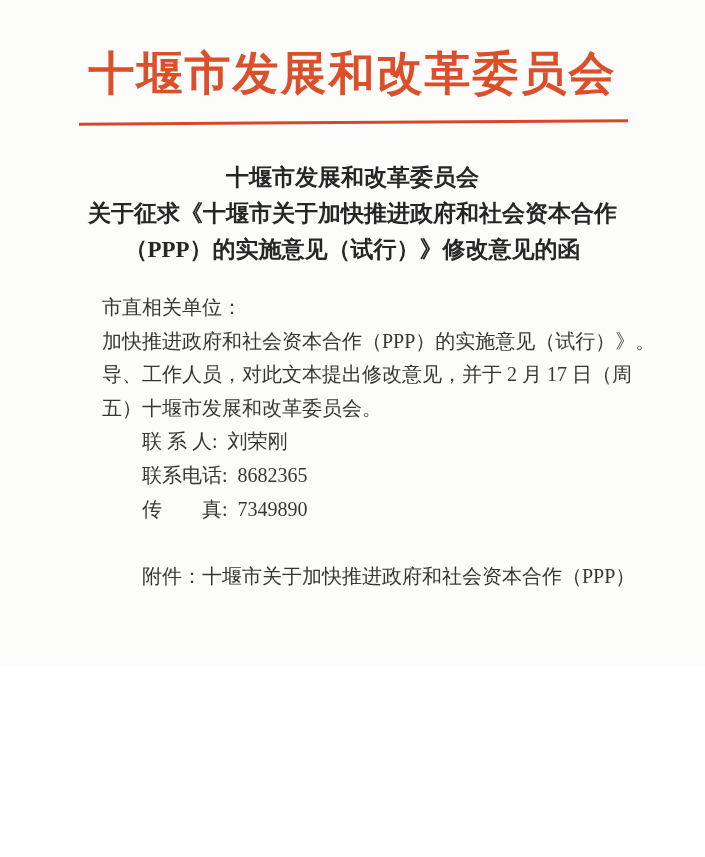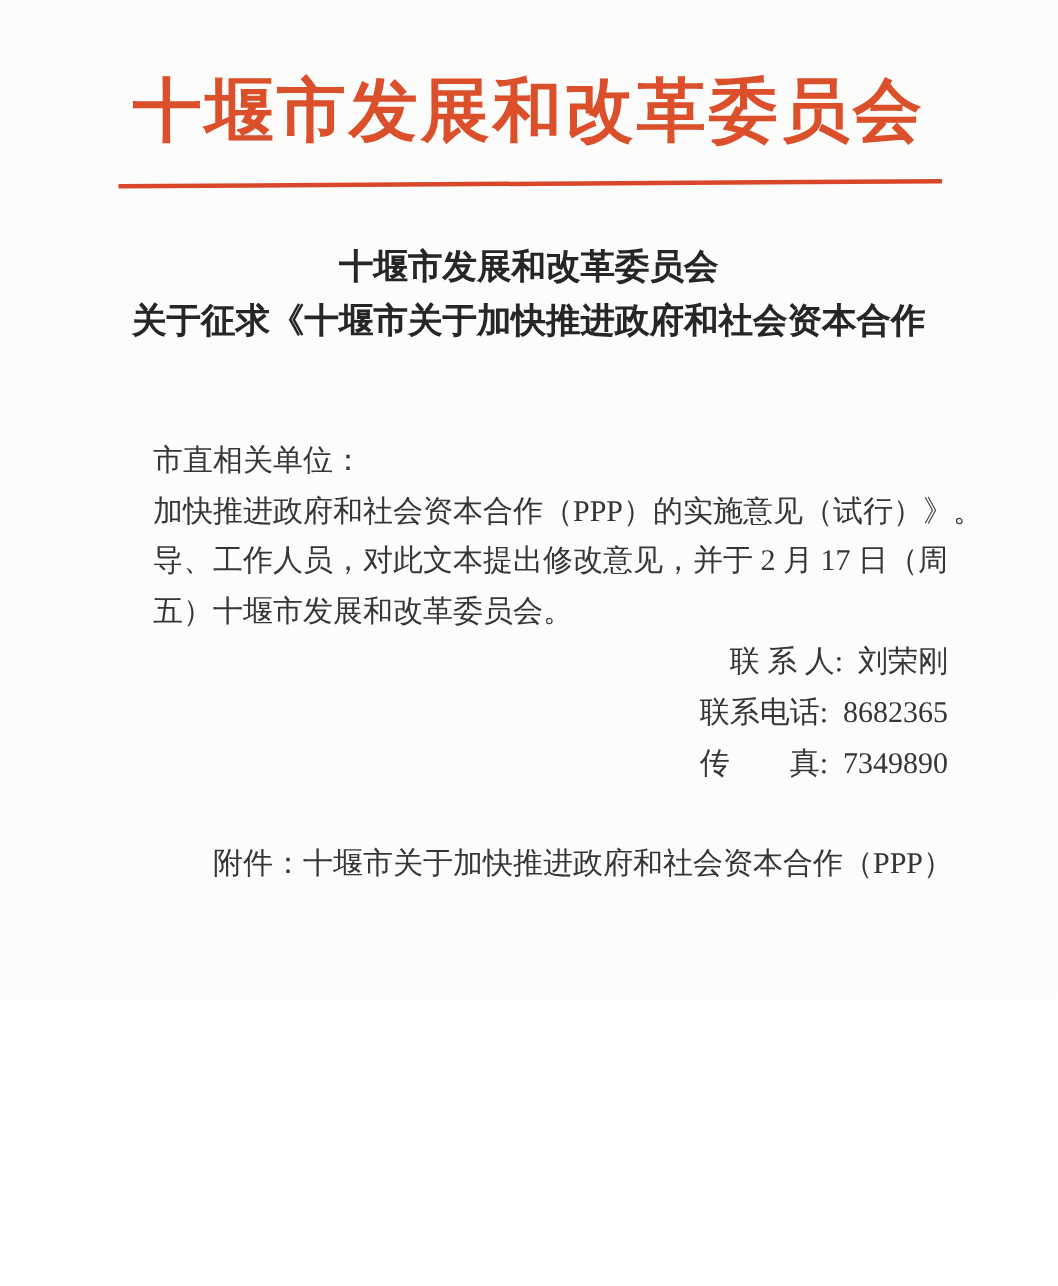--- a/index.html
+++ b/index.html
@@ -48,21 +48,21 @@
     position: absolute;
     top: 291px; left: 102px;
     width: 530px;
     font-size: 20px;
     line-height: 33.6px;
     color: #363636;
   }
   .t-line { white-space: nowrap; }
   .indent { text-indent: 40px; }
   .blank-line { height: 33.6px; }
-  .contact-row { padding-left: 40px; text-align: right; }
+  .contact-row { padding-left: 40px; }
   .contact-row .val { margin-left: 10px; }
   
   .date-line {
     position: absolute;
     top: 750px; left: 437px;
     font-size: 20px;
     line-height: 33.6px;
     color: #2f2f2f;
     white-space: nowrap;
   }
@@ -87,20 +87,21 @@
 
 <div class="page">
 
   <div class="org-name">十堰市发展和改革委员会</div>
 
   <div class="red-line"></div>
 
   <div class="doc-title">
     <div class="t-line">十堰市发展和改革委员会</div>
     <div class="t-line">关于征求《十堰市关于加快推进政府和社会资本合作</div>
+    <div class="t-line">（PPP）的实施意见（试行）》修改意见的函</div>
   </div>
 
   <div class="body-block">
     <div class="t-line">市直相关单位：</div>
     <div class="t-line">加快推进政府和社会资本合作（PPP）的实施意见（试行）》。</div>
     <div class="t-line">导、工作人员，对此文本提出修改意见，并于 2 月 17 日（周</div>
     <div class="t-line">五）十堰市发展和改革委员会。</div>
 
     <div class="t-line contact-row">
       <span>联 系 人:</span><span class="val">刘荣刚</span>

